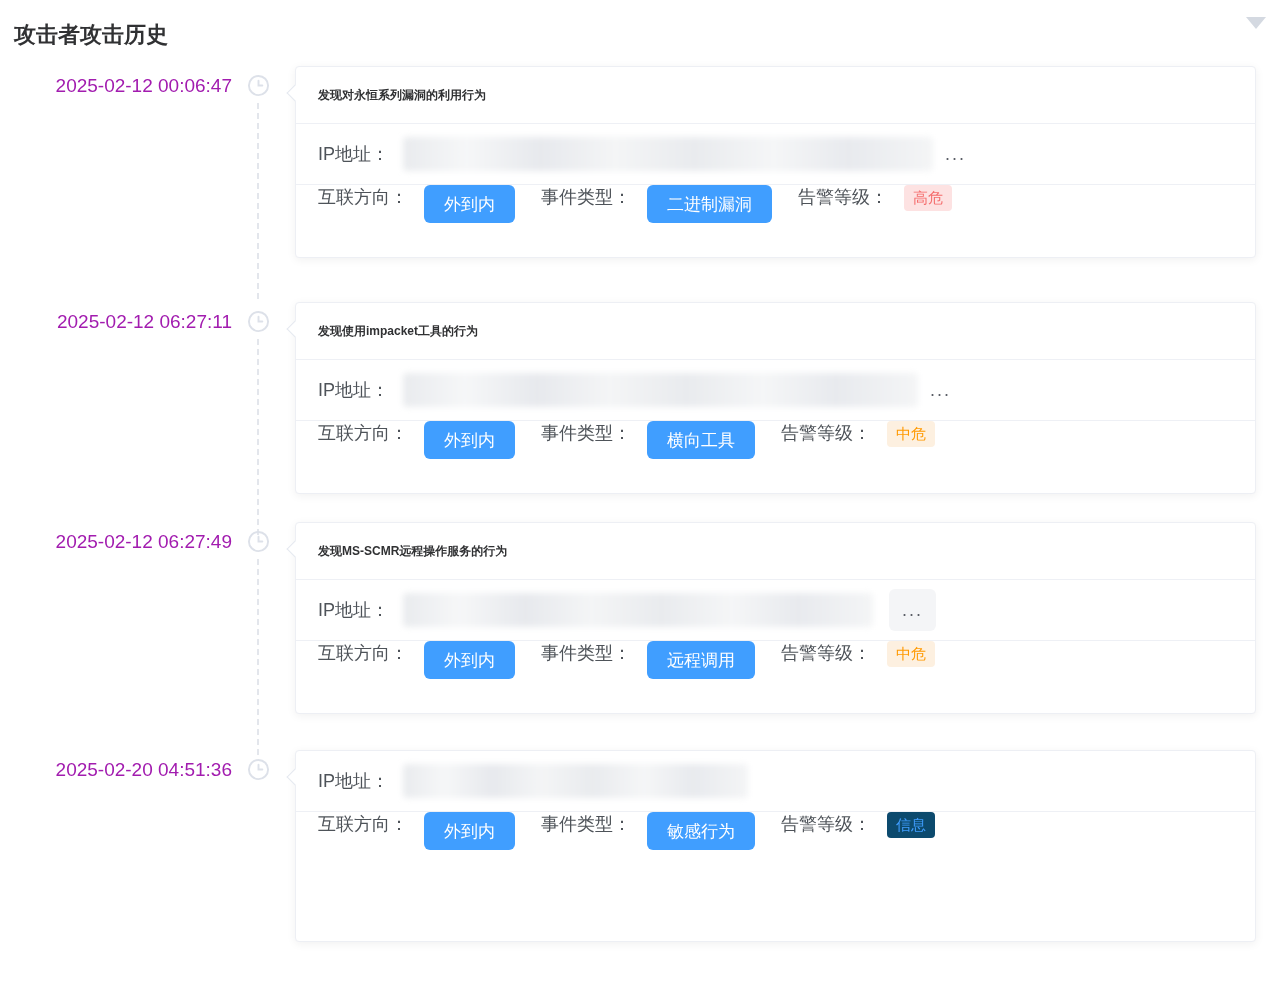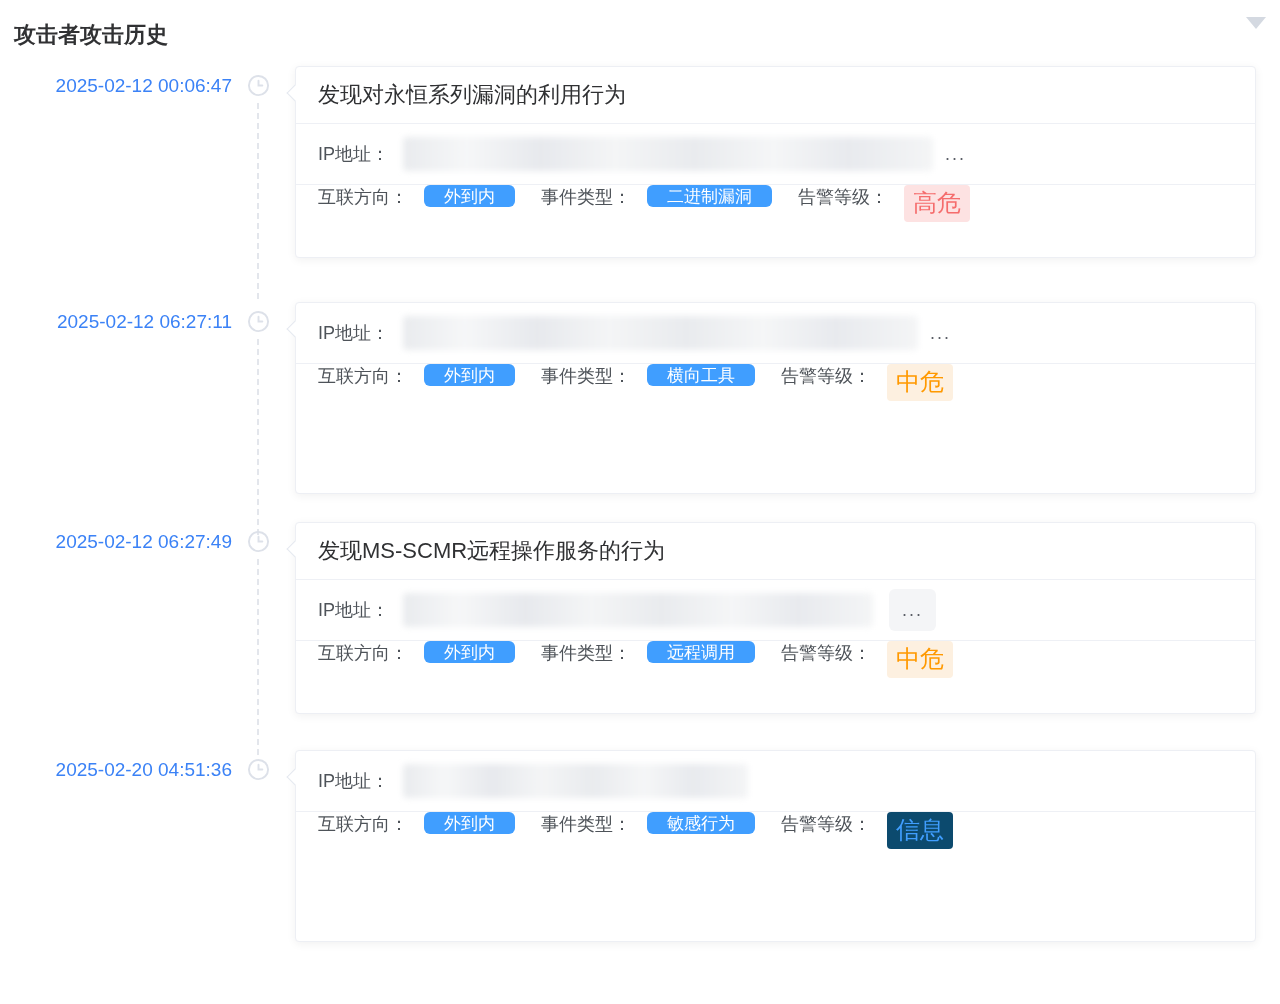--- a/index.html
+++ b/index.html
@@ -10,50 +10,50 @@
   
   .page-title { position:absolute; left:14px; top:12px; font-size:22px; color:#303133; font-weight:700;margin-top:8px; }
   .collapse-caret { position:absolute; right:14px; top:17px; width:0; height:0; cursor:pointer;
                     border-left:10px solid transparent; border-right:10px solid transparent;
                     border-top:12px solid #d4d9e1; }
 
   
   .timeline { position:absolute; left:0; top:66px; width:1280px; }
   .entry { position:absolute; left:0; width:1280px; height:228px; }
   .entry-time { position:absolute; left:0; top:9px; width:232px; text-align:right;
-                font-size:19px; color:#3b82f6; white-space:nowrap; }
+                font-size:19px; color:#a21caf; white-space:nowrap; }
   .clock { position:absolute; left:247px; top:8px; width:23px; height:23px; color:#dde1e9; }
   .connector { position:absolute; left:257px; top:37px; height:196px; width:0;
                border-left:2px dashed #e3e6ec; }
 
   
   .card { position:absolute; left:295px; top:0; width:961px; height:192px; background:#fff;
           border:1px solid #edeff4; border-radius:4px; box-shadow:0 2px 10px rgba(0,0,0,0.06); }
   .card-arrow { position:absolute; left:-7px; top:20px; width:12px; height:12px; background:#fff;
                 border-left:1px solid #e4e8ef; border-bottom:1px solid #e4e8ef;
                 transform:rotate(45deg); }
   .card-title-row { height:57px; display:flex; align-items:center; padding:0 22px;
-                    font-size:22px; color:#303133; border-bottom:1px solid #eef0f5; }
+                    font-size:12px; color:#303133; border-bottom:1px solid #eef0f5;font-weight:bold; }
   .ip-row { height:61px; display:flex; align-items:center; padding:0 22px;
             border-bottom:1px solid #eef0f5; font-size:18px; color:#4e5359; }
   .ip-label { margin-right:14px; white-space:nowrap; }
   .ip-blur { height:34px; border-radius:4px; filter:blur(3px);
              background:linear-gradient(90deg,#e9ebee 0%,#f6f7f8 12%,#e7e9ed 26%,#f4f5f6 40%,
                         #e9ebee 55%,#f5f6f7 70%,#e8eaee 84%,#f4f5f6 100%); }
   .ellipsis { margin-left:12px; color:#5a5e66; font-size:18px; letter-spacing:2px;
               line-height:1; cursor:pointer; }
   .ellipsis.boxed { background:#f4f5f7; border-radius:6px; padding:12px 13px; margin-left:16px; }
 
   .tags-row { height:72px; display:flex; align-items:flex-start; padding:0 22px;
               font-size:18px; color:#4e5359; }
   .tag-label { margin-right:16px; white-space:nowrap; }
-  .btn { background:#409eff; color:#fff; border:none; border-radius:6px; height:22px;
+  .btn { background:#409eff; color:#fff; border:none; border-radius:6px; height:38px;
          padding:0 20px; font-size:17px; display:inline-flex; align-items:center;
          margin-right:26px; cursor:pointer; font-family:inherit; white-space:nowrap; }
-  .badge { padding:4px 9px; border-radius:4px; font-size:24px; line-height:1.2; white-space:nowrap; }
+  .badge { padding:4px 9px; border-radius:4px; font-size:15px; line-height:1.2; white-space:nowrap; }
 </style>
 </head>
 <body>
 
 <div class="page">
   <div class="page-title">攻击者攻击历史</div>
   <div class="collapse-caret"></div>
   <div class="timeline" id="timeline">
   <div class="entry" style="top: 0px;">
     <div class="entry-time">2025-02-12 00:06:47</div>
@@ -83,20 +83,21 @@
 
   <div class="entry" style="top: 228px; margin-top: 8px;">
     <div class="entry-time">2025-02-12 06:27:11</div>
     <svg class="clock" viewBox="0 0 24 24" fill="none" stroke="currentColor" stroke-width="2" stroke-linecap="round">
       <circle cx="12" cy="12" r="10"></circle>
       <path d="M12 7v5h4"></path>
     </svg>
     <div class="connector"></div>
     <div class="card">
       <div class="card-arrow"></div>
+      <div class="card-title-row">发现使用impacket工具的行为</div>
       <div class="ip-row">
         <span class="ip-label">IP地址：</span>
         <span class="ip-blur" style="width: 515px;"></span>
         <span class="ellipsis">...</span>
       </div>
       <div class="tags-row">
         <span class="tag-label">互联方向：</span>
         <button class="btn">外到内</button>
         <span class="tag-label">事件类型：</span>
         <button class="btn">横向工具</button>

